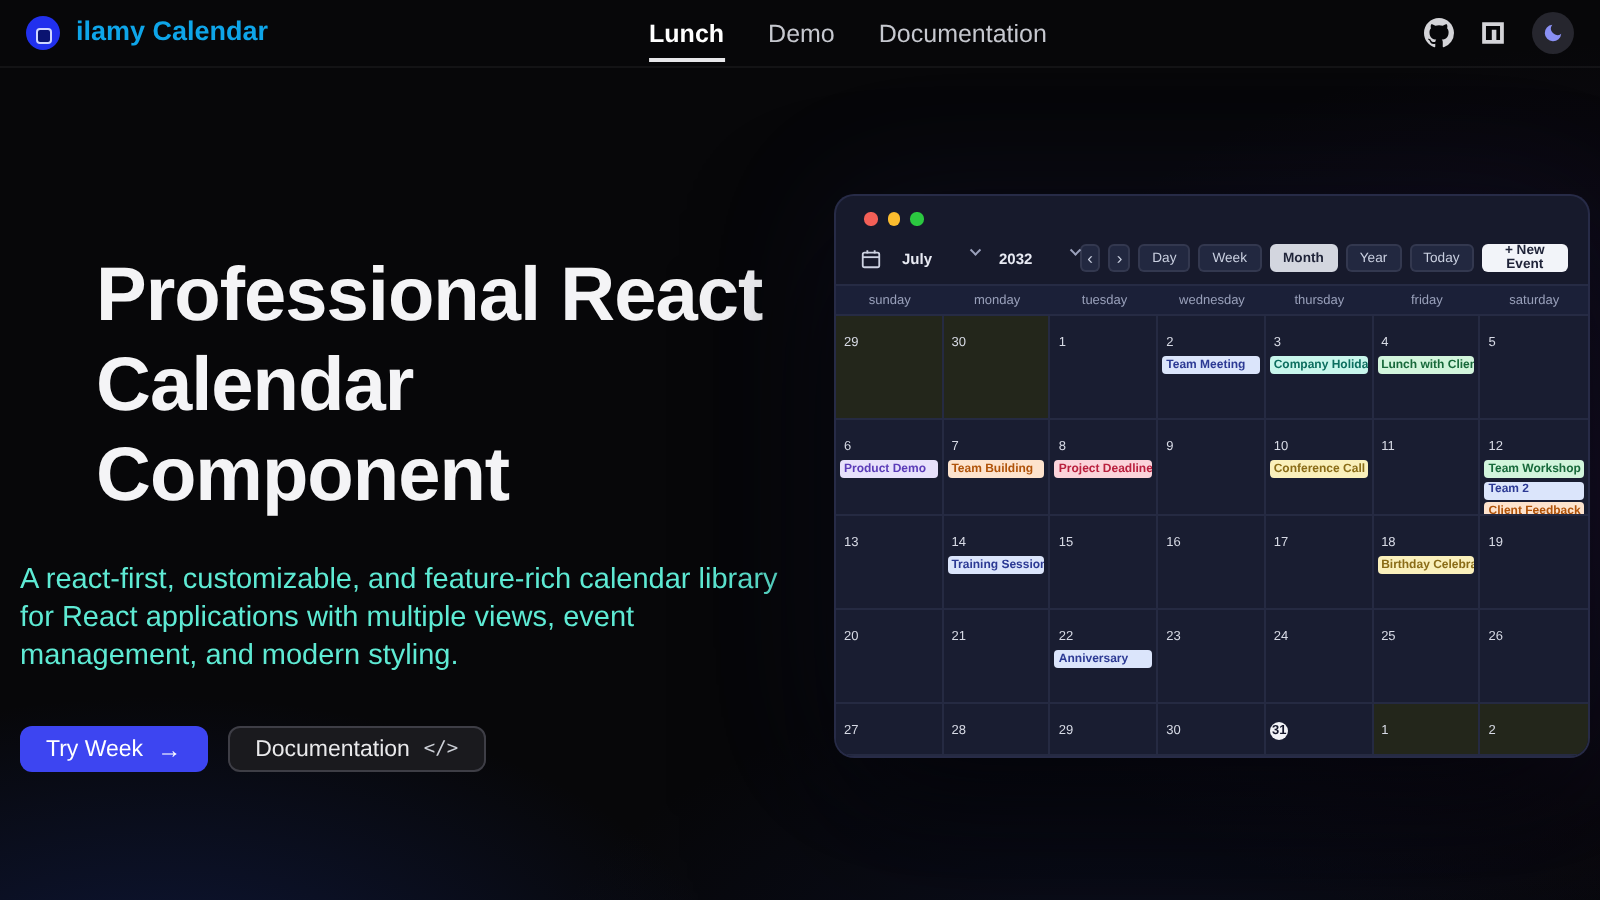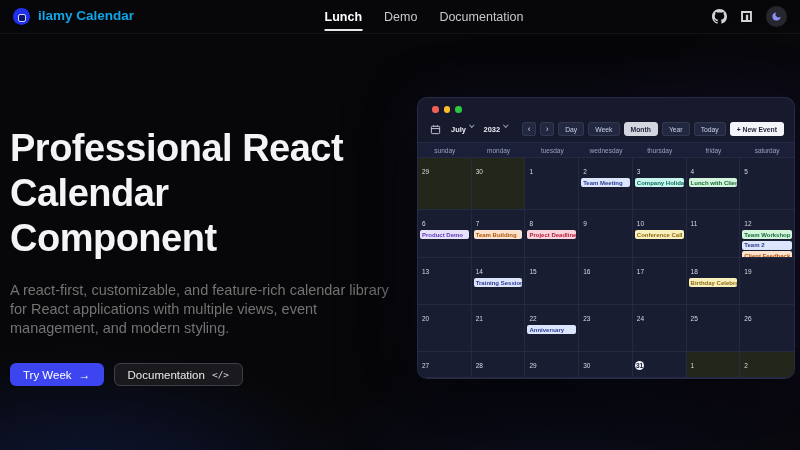--- a/index.html
+++ b/index.html
@@ -24,41 +24,41 @@
                display:flex; gap:22px; font-size:12.5px; align-items:center; }
   .nav-link { color:#c6c8cf; cursor:pointer; padding:8px 0 5px 0; border-bottom:2px solid transparent; }
   .nav-link.active { color:#ffffff; font-weight:bold; border-bottom-color:#e7e7ea; }
   .nav-right { margin-left:auto; display:flex; align-items:center; gap:13px; }
   .icon-btn { display:inline-flex; align-items:center; justify-content:center; cursor:pointer; }
   .theme-toggle { width:21px; height:21px; border-radius:50%; background:#26262e; }
 
   
   .hero { position:absolute; left:10px; top:126px; width:400px; }
   .hero h1 { font-size:38px; line-height:1.18; font-weight:700; color:#f4f4f6; letter-spacing:-0.5px; }
-  .hero h1 span { display:block; }
-  .hero p { margin-top:21px; width:394px; font-size:14.5px; line-height:1.3; color:#737373; }
+  .hero h1 span { display:block;margin-left:38px; }
+  .hero p { margin-top:21px; width:394px; font-size:14.5px; line-height:1.3; color:#5eead4; }
   .cta-row { margin-top:25px; display:flex; gap:10px; }
   .btn { display:inline-flex; align-items:center; gap:7px; height:23px; padding:0 13px;
          border-radius:6px; font-size:11.5px; border:none; cursor:pointer; }
   .btn-primary { background:#3d45f1; color:#fff; }
   .btn-secondary { background:#1a1a1e; color:#e9e9eb; border:1px solid #3e3e46; }
   .arrow-glyph { font-size:12px; line-height:1; }
   .code-glyph { font-size:9.5px; color:#cdd0d7; font-family:"DejaVu Sans Mono", monospace; }
 
   
   .cal-window { position:absolute; left:417px; top:97px; width:378px; height:282px;
     background:#171a2c; border:1px solid rgba(150,160,255,0.13); border-radius:10px;
     box-shadow:0 30px 70px rgba(0,0,0,0.65), 0 0 70px rgba(70,80,220,0.10);
     display:flex; flex-direction:column; overflow:hidden; }
   .titlebar { padding:8px 0 0 14px; display:flex; gap:5px; height:16px; flex:0 0 auto; }
   .dot { width:6.5px; height:6.5px; border-radius:50%; cursor:pointer; }
 
   .toolbar { display:flex; align-items:center; padding:8px 10px 6px 12px; flex:0 0 auto; }
   .tb-left { display:flex; align-items:center; gap:10px; }
-  .dropdown { display:flex; gap:4px; font-size:7.5px; font-weight:bold;
+  .dropdown { display:flex; gap:20px; font-size:7.5px; font-weight:bold;
               color:#e8eaf3; cursor:pointer; }
   .chev { width:3.5px; height:3.5px; border-right:1px solid #9aa1bb; border-bottom:1px solid #9aa1bb;
           transform:rotate(45deg); margin-top:-2px; }
   .tb-right { margin-left:auto; display:flex; align-items:center; gap:4px; }
   .tb-btn { height:14px; padding:0 6px; border-radius:3px; background:#222840;
             border:1px solid rgba(255,255,255,0.08); color:#cad0e0; font-size:6.8px;
             display:inline-flex; align-items:center; cursor:pointer; }
   .tb-btn.nav-sq { width:14px; padding:0; justify-content:center; font-size:8.5px; }
   .tb-btn.active { background:#d3d6df; color:#1f2338; border-color:#d3d6df; font-weight:bold; }
   .tb-btn.new-event { background:#f2f4f9; color:#1f2338; font-weight:bold; gap:2px; }

